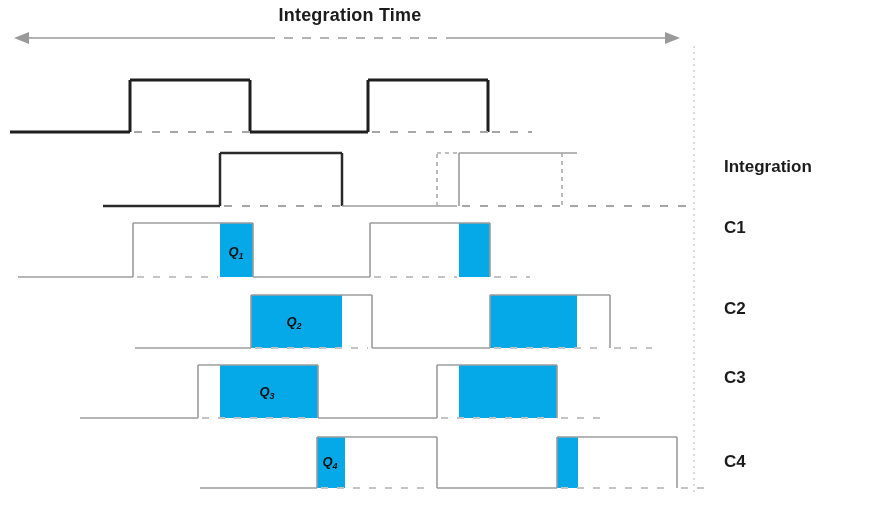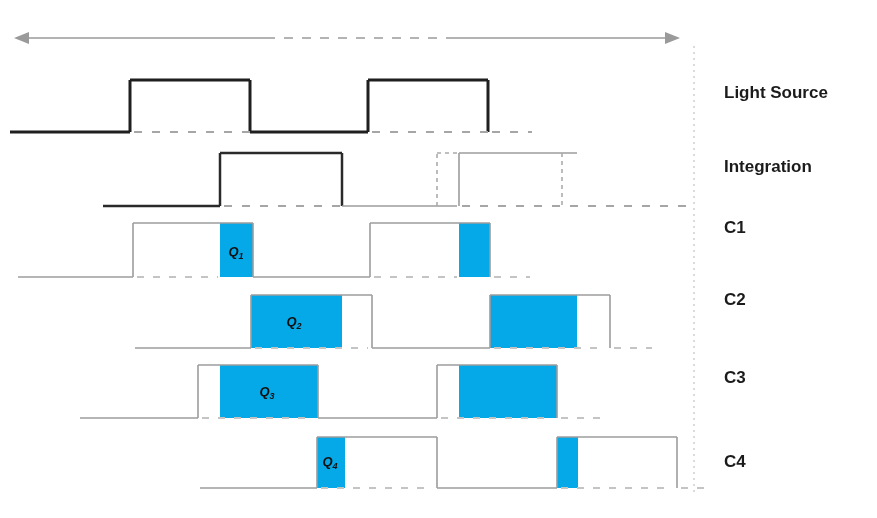--- a/index.html
+++ b/index.html
@@ -20,21 +20,21 @@
   }
   .row-label{
     position:absolute;
     left:724px;
     font-size:17px;font-weight:bold;color:#1b1b1b;
     white-space:nowrap;
   }
   .lbl-light{top:83px;}
   .lbl-refl{top:157px;}
   .lbl-c1{top:218px;}
-  .lbl-c2{top:290px;text-align:right;}
+  .lbl-c2{top:299px;text-align:right;}
   .lbl-c3{top:368px;}
   .lbl-c4{top:452px;}
 </style>
 </head>
 <body>
 
 <div id="stage">
   <svg id="wave-svg" width="877" height="518" viewBox="0 0 877 518">
       <rect x="220" y="223" width="33" height="54" fill="#06A9E8"></rect>
       <rect x="459" y="223" width="31" height="54" fill="#06A9E8"></rect>
@@ -116,20 +116,20 @@
       <line x1="561" y1="488" x2="673" y2="488" stroke="#c4c4c4" stroke-width="2" stroke-dasharray="7 9"></line>
       <line x1="681" y1="488" x2="712" y2="488" stroke="#c4c4c4" stroke-width="2" stroke-dasharray="7 9"></line>
       <polygon points="14,38 29,32 29,44" fill="#9a9a9a"></polygon>
       <polygon points="680,38 665,32 665,44" fill="#9a9a9a"></polygon>
       <text x="236" y="256" text-anchor="middle" fill="#111111" font-family="&quot;Liberation Sans&quot;, sans-serif" font-size="13" font-weight="bold" font-style="italic"><tspan>Q</tspan><tspan font-size="9" dy="3">1</tspan></text>
       <text x="294" y="326" text-anchor="middle" fill="#111111" font-family="&quot;Liberation Sans&quot;, sans-serif" font-size="13" font-weight="bold" font-style="italic"><tspan>Q</tspan><tspan font-size="9" dy="3">2</tspan></text>
       <text x="267" y="396" text-anchor="middle" fill="#111111" font-family="&quot;Liberation Sans&quot;, sans-serif" font-size="13" font-weight="bold" font-style="italic"><tspan>Q</tspan><tspan font-size="9" dy="3">3</tspan></text>
       <text x="330" y="466" text-anchor="middle" fill="#111111" font-family="&quot;Liberation Sans&quot;, sans-serif" font-size="13" font-weight="bold" font-style="italic"><tspan>Q</tspan><tspan font-size="9" dy="3">4</tspan></text>
     </svg>
 
+  <div class="diagram-title">Integration Time</div>
 
-  <div class="row-label lbl-light">Light Source</div>
   <div class="row-label lbl-refl">Integration</div>
   <div class="row-label lbl-c1">C1</div>
   <div class="row-label lbl-c2">C2</div>
   <div class="row-label lbl-c3">C3</div>
   <div class="row-label lbl-c4">C4</div>
 </div>
 
 </body></html>

